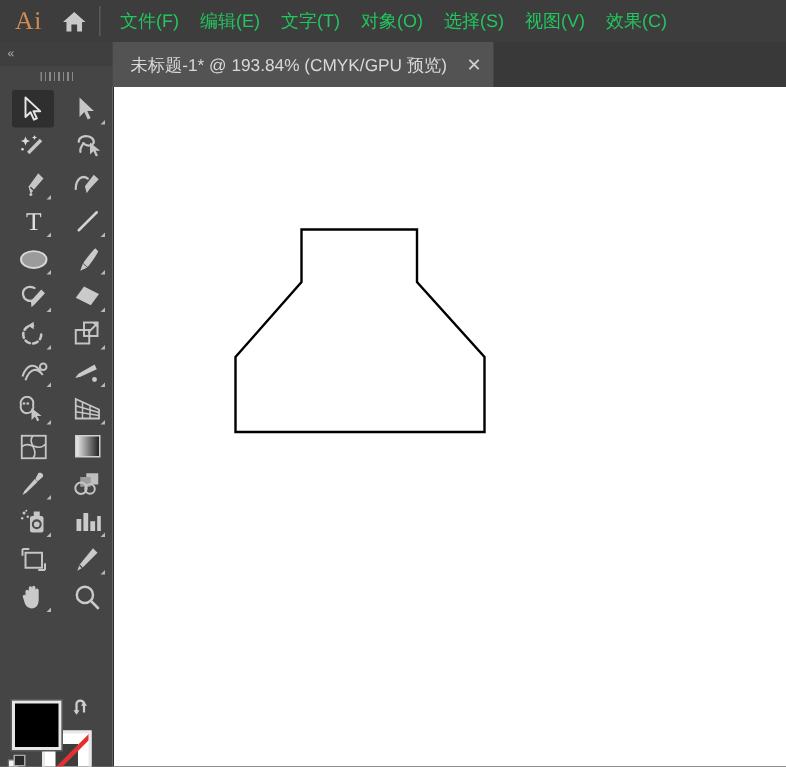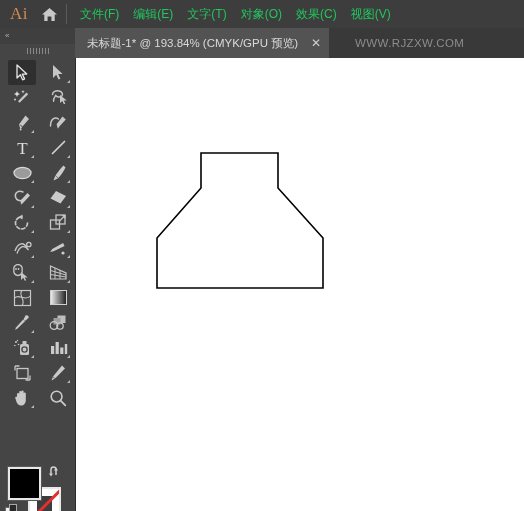--- a/index.html
+++ b/index.html
@@ -245,35 +245,35 @@
     <svg width="17" height="15" viewBox="0 0 17 15" aria-hidden="true">
       <path d="M8.5 1 L16 7.6 L13.7 7.6 L13.7 14 L10.4 14 L10.4 9.4 L6.6 9.4 L6.6 14 L3.3 14 L3.3 7.6 L1 7.6 Z" fill="#c9c9c9"></path>
     </svg>
   </div>
   <div class="menu-sep"></div>
   <div class="menu-items">
     <div class="menu-item">文件(F)</div>
     <div class="menu-item">编辑(E)</div>
     <div class="menu-item">文字(T)</div>
     <div class="menu-item">对象(O)</div>
+    <div class="menu-item">选择(S)</div>
+    <div class="menu-item">视图(V)</div>
     <div class="menu-item">效果(C)</div>
-    <div class="menu-item">视图(V)</div>
   </div>
 </div>
 
 <div class="tabbar">
   <div class="panel-collapse">«</div>
   <div class="panel-grip">
     <div class="grip-dots"></div>
   </div>
   <div class="doc-tab">
     <span class="doc-tab-label">未标题-1* @ 193.84% (CMYK/GPU 预览)</span>
     <span class="doc-tab-close">✕</span>
   </div>
-  <div class="watermark">WWW.RJZXW.COM</div>
 </div>
 
 <div class="toolbar">
   <div class="tool-grid">
 
     <div class="tool-row">
       <div class="tool-cell active" title="选择工具">
         <svg width="15" height="17" viewBox="0 0 15 17">
             <path d="M2 1 L2 14 L5.3 10.8 L7.6 15.8 L9.6 14.9 L7.3 10.1 L11.8 10.1 Z" fill="none" stroke="#e6e6e6" stroke-width="1.3" stroke-linejoin="round"></path>
           </svg>

